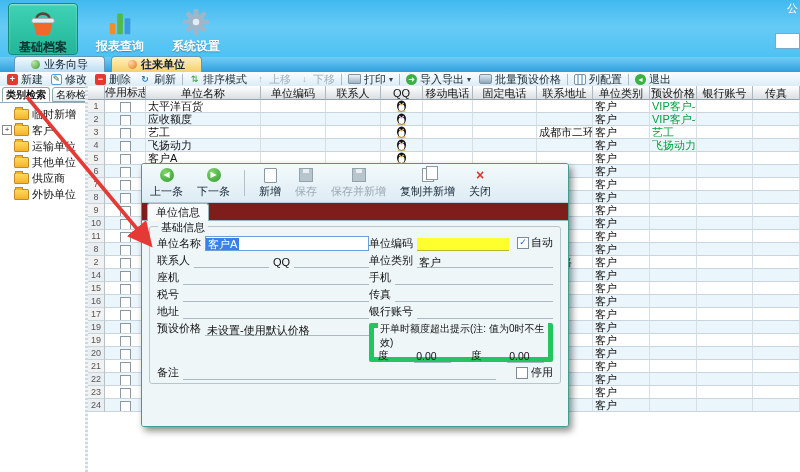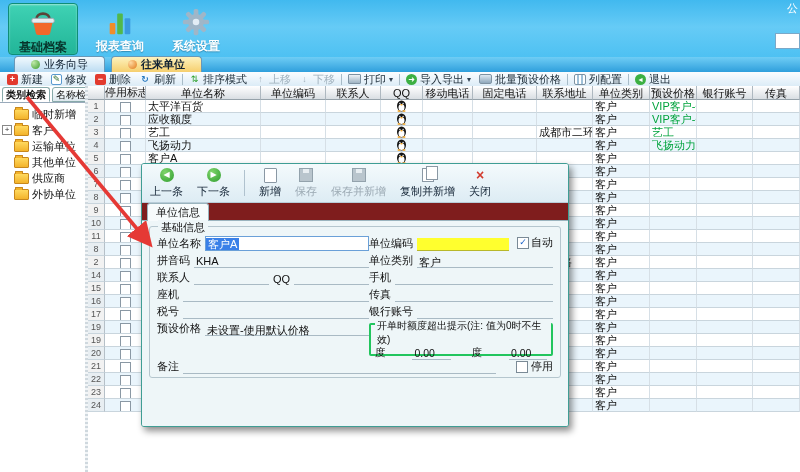--- a/index.html
+++ b/index.html
@@ -108,21 +108,21 @@
   .gleft{width:212px;}
   .gright{flex:1;}
   .frow{height:16px;display:flex;align-items:flex-end;padding-bottom:1px;gap:4px;}
   .flbl{flex:0 0 auto;padding-bottom:0;}
   .uline{flex:1;border-bottom:1px solid #a9bac4;height:12px;font-size:11px;padding-left:2px;}
   .namebox{flex:1;border:1px solid #6aa0d8;background:#fff;height:13px;font-size:11px;}
   .namebox .sel{background:#3a80e8;color:#fff;padding:0 2px;filter:blur(.6px);}
   .ylw{background:#ffff2e;border-bottom:1px solid #b8b82a;height:12px;width:104px;}
   .autochk{display:flex;align-items:center;gap:2px;margin-left:4px;padding-bottom:1px;}
   .chk{width:10px;height:10px;border:1px solid #7a8a96;background:#fff;font-size:9px;line-height:9px;text-align:center;color:#1a62c8;font-weight:bold;}
-  .fieldset{border:2px solid #22c55e;border-radius:2px;margin-top:3px;position:relative;padding:7px 4px 2px 4px;height:20px;}
+  .fieldset{border:5px solid #22c55e;border-radius:2px;margin-top:3px;position:relative;padding:7px 4px 2px 4px;height:20px;}
   .fieldset .fs-title{position:absolute;left:4px;top:-6px;background:#eef6f8;padding:0 2px;font-size:10px;}
   .fs-line{display:flex;align-items:flex-end;font-size:10.5px;gap:3px;}
   .fs-val{border-bottom:1px solid #a9bac4;width:44px;padding-left:2px;}
   .note-row{display:flex;align-items:flex-end;gap:4px;height:18px;}
   .note-line{width:322px;border-bottom:1px solid #a9bac4;height:12px;}
   .stop-chk{display:flex;align-items:center;gap:3px;margin-left:16px;}
   
   .arrow-svg{position:absolute;left:0;top:0;z-index:60;pointer-events:none;}
 </style>
 </head>
@@ -746,35 +746,35 @@
     <div class="dlg-body">
       <div class="gbox">
         <span class="gbox-title">基础信息</span>
         <div class="gcols">
           <div class="gleft">
             <div class="frow">
               <span class="flbl">单位名称</span>
               <span class="namebox"><span class="sel">客户A</span></span>
             </div>
             <div class="frow">
-              <span class="flbl">拼音码</span>
-              <span class="uline">KHA</span>
-            </div>
-            <div class="frow">
               <span class="flbl">联系人</span>
               <span class="uline"></span>
               <span class="flbl">QQ</span>
               <span class="uline"></span>
             </div>
             <div class="frow">
               <span class="flbl">座机</span>
               <span class="uline"></span>
             </div>
             <div class="frow">
               <span class="flbl">税号</span>
+              <span class="uline"></span>
+            </div>
+            <div class="frow">
+              <span class="flbl">地址</span>
               <span class="uline"></span>
             </div>
             <div class="frow">
               <span class="flbl">预设价格</span>
               <span class="uline">未设置-使用默认价格</span>
             </div>
           </div>
           <div class="gright">
             <div class="frow">
               <span class="flbl">单位编码</span>

